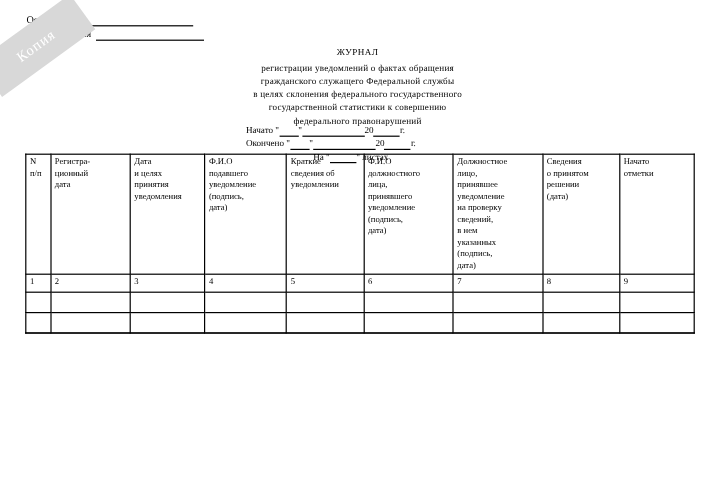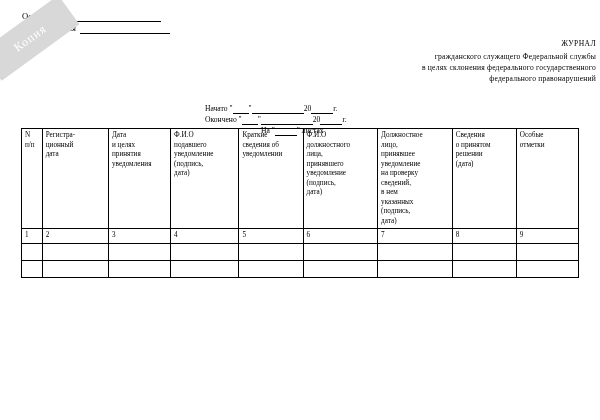--- a/index.html
+++ b/index.html
@@ -63,21 +63,21 @@
     height: 9px;
   }
   .top-line.second .rule { width: 90px; }
 
   
   .title-block {
     position: absolute;
     left: 0;
     right: 4px;
     top: 38px;
-    text-align: right;
+    text-align: center;
     font-size: 7.6px;
     line-height: 11px;
     letter-spacing: .2px;
   }
   .title-block .jtitle {
     font-size: 7.6px;
     letter-spacing: .4px;
     margin-bottom: 2px;
   }
 
@@ -138,22 +138,24 @@
       <span class="rule"></span>
     </div>
     <div class="top-line second">
       <span class="lbl">Срок хранения</span>
       <span class="rule"></span>
     </div>
   </div>
 
   <div class="title-block">
     <div class="jtitle">ЖУРНАЛ</div>
+    <div>регистрации уведомлений о фактах обращения</div>
     <div>гражданского служащего Федеральной службы</div>
     <div>в целях склонения федерального государственного</div>
+    <div>государственной статистики к совершению</div>
     <div>федерального правонарушений</div>
   </div>
 
   <div class="dates-block">
     <div class="d-row">
       <span class="t">Начато "</span>
       <span class="u u-w2"></span>
       <span class="t">"</span>
       <span class="u u-w1"></span>
       <span class="t">20</span>
@@ -221,21 +223,21 @@
 на проверку
 сведений,
 в нем
 указанных
 (подпись,
 дата)</td>
         <td style="white-space:pre-line">Сведения
 о принятом
 решении
 (дата)</td>
-        <td style="white-space:pre-line">Особые
+        <td style="white-space:pre-line">Начато
 отметки</td>
       </tr>
       <tr class="nums">
         <td>1</td>
         <td>2</td>
         <td>3</td>
         <td>4</td>
         <td>5</td>
         <td>6</td>
         <td>7</td>

